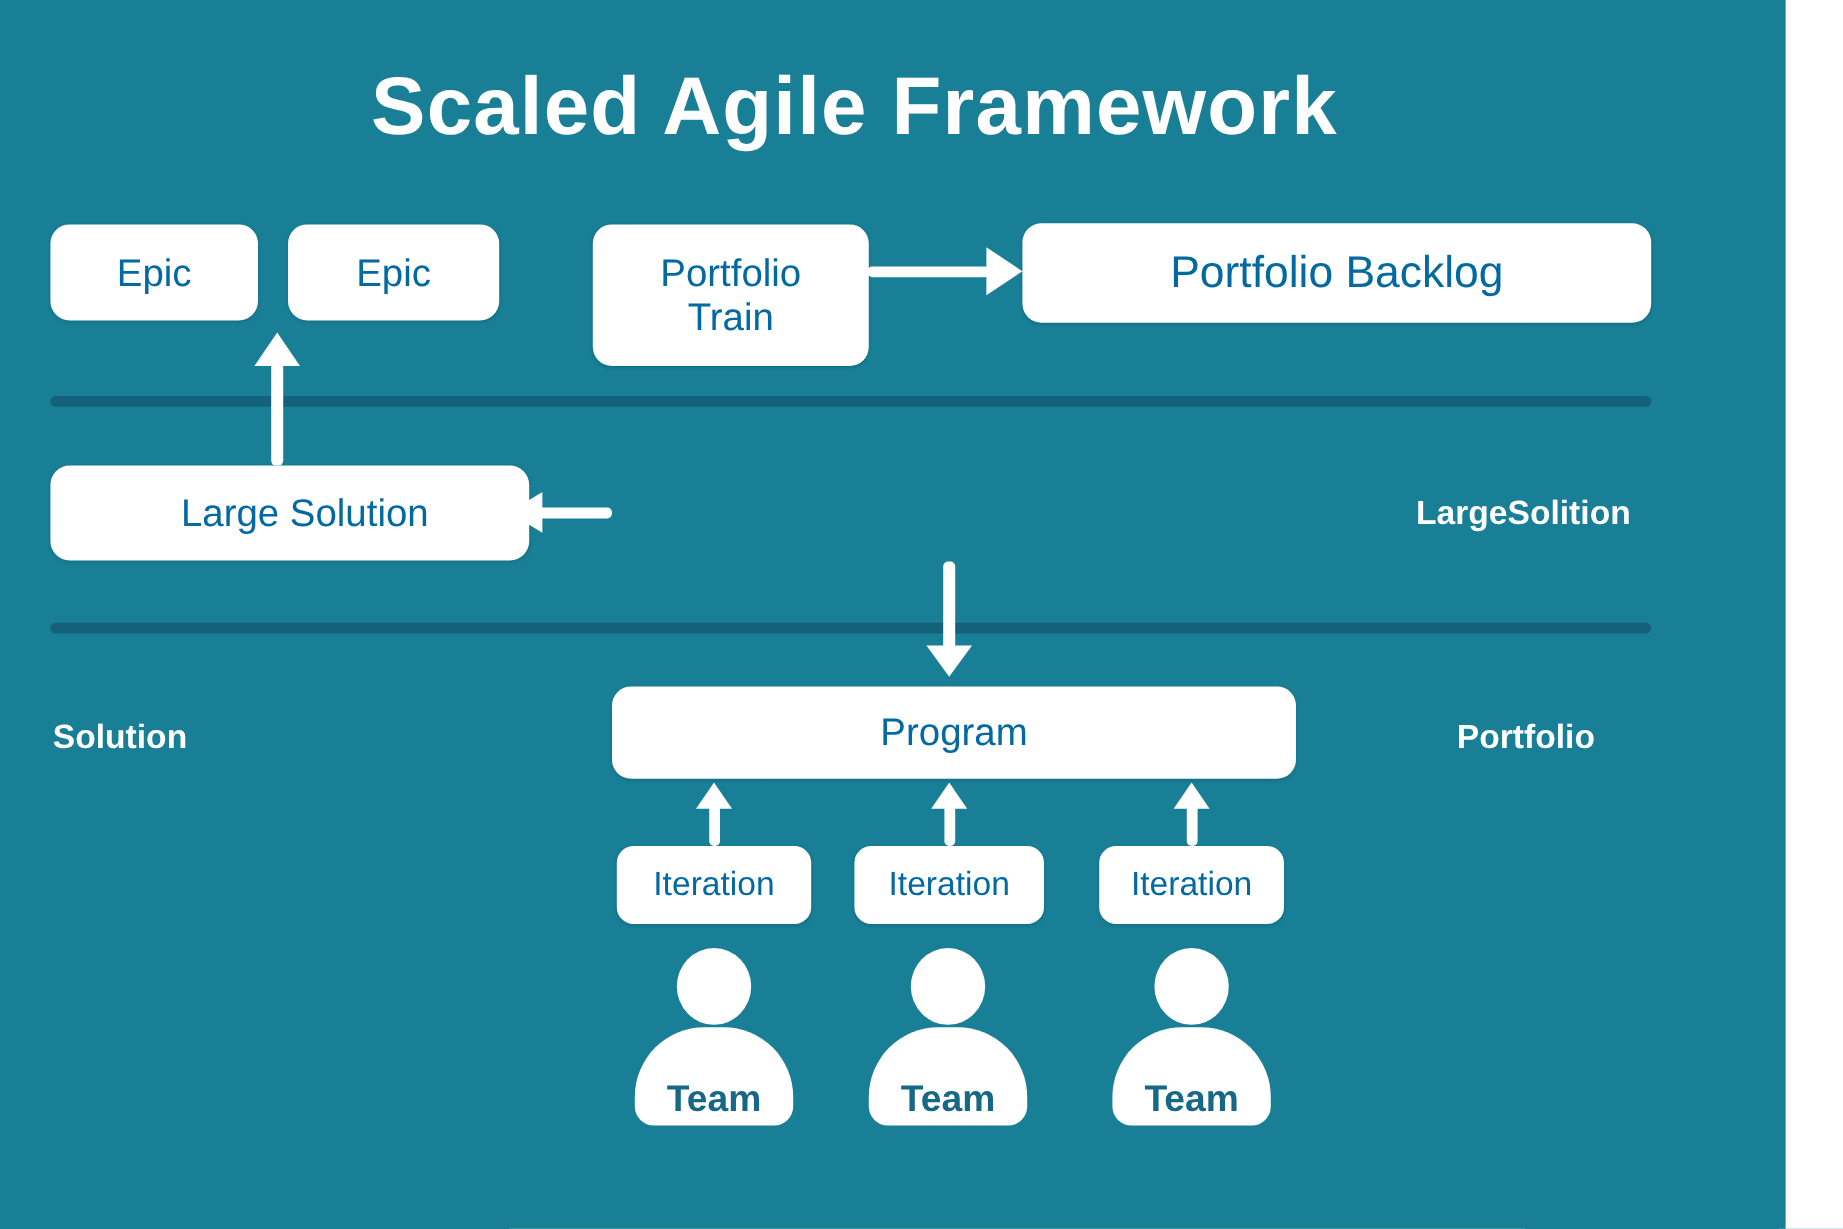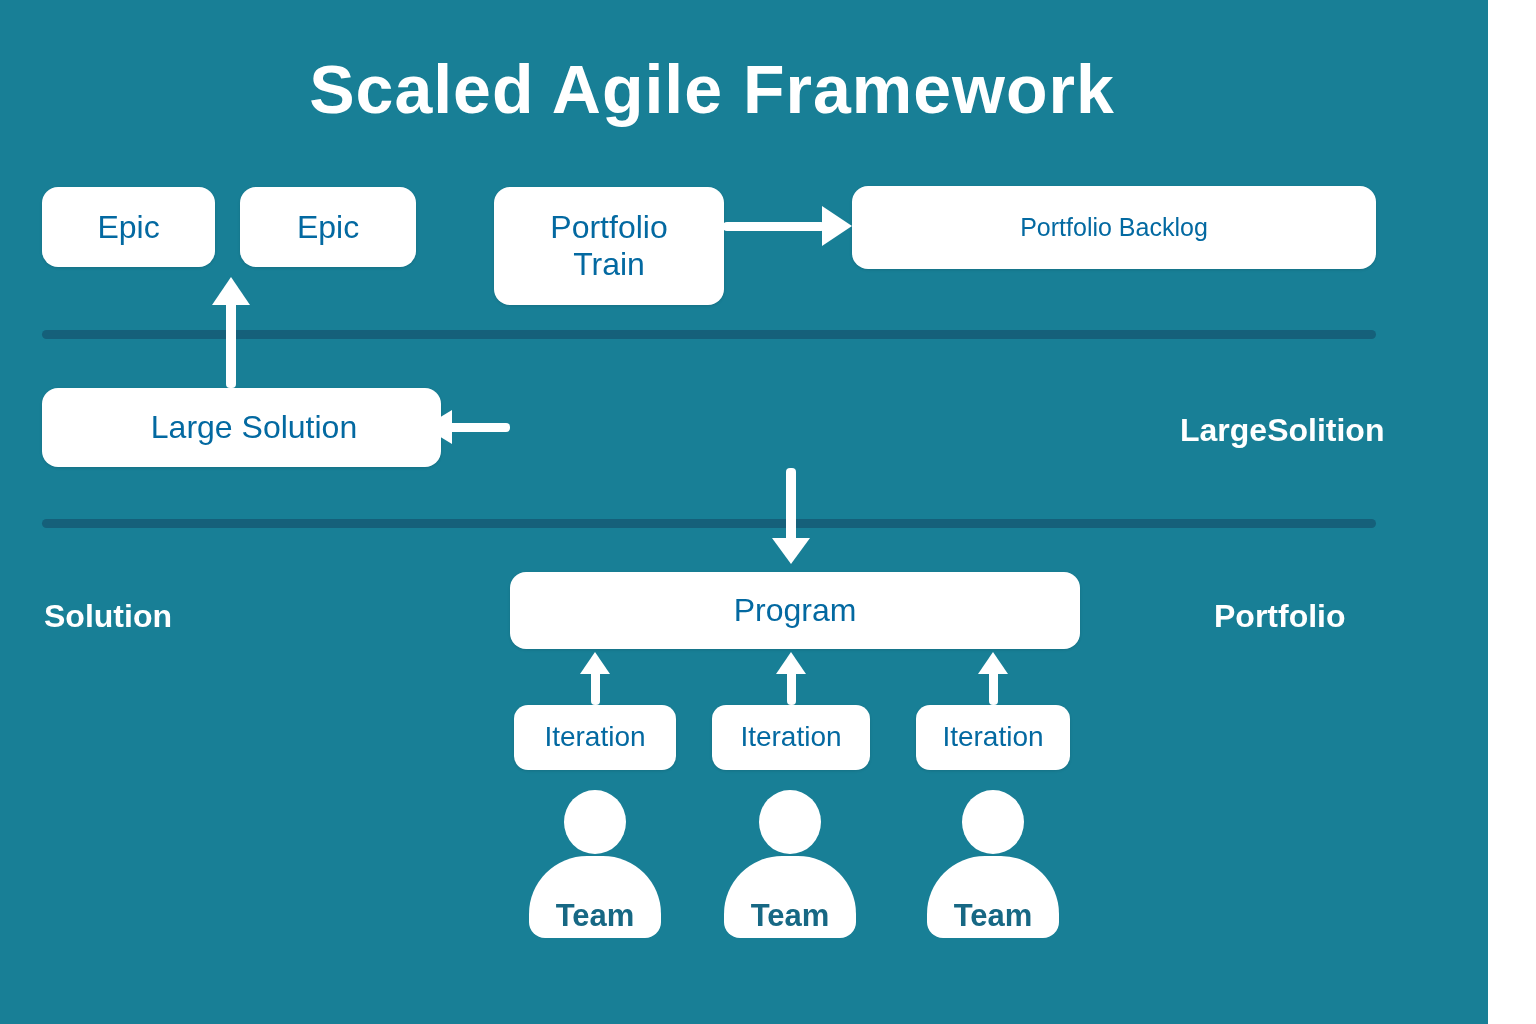--- a/index.html
+++ b/index.html
@@ -36,21 +36,21 @@
     font-weight: 400;
     font-size: 32px;
     text-align: center;
     line-height: 1.15;
     box-shadow: 0 1px 3px rgba(0,0,0,0.12);
   }
 
   #epic1    { left: 42px;  top: 187px; width: 173px; height: 80px; }
   #epic2    { left: 240px; top: 187px; width: 176px; height: 80px; }
   #ptrain   { left: 494px; top: 187px; width: 230px; height: 118px; padding: 0 20px; box-sizing: border-box; }
-  #pbacklog { left: 852px; top: 186px; width: 524px; height: 83px; font-size: 25px; }
+  #pbacklog { left: 852px; top: 186px; width: 524px; height: 83px; font-size: 37px; }
   #lsol     { left: 42px;  top: 388px; width: 374px; height: 79px; padding-left: 25px; }
   #strain   { left: 510px; top: 388px; width: 570px; height: 80px; }
   #program  { left: 510px; top: 572px; width: 570px; height: 77px; }
 
   .iteration { height: 65px; font-size: 28px; border-radius: 14px; }
   #it1 { left: 514px; top: 705px; width: 162px; }
   #it2 { left: 712px; top: 705px; width: 158px; }
   #it3 { left: 916px; top: 705px; width: 154px; }
 
   .divider {
@@ -61,21 +61,21 @@
     background: #15607A;
     border-radius: 5px;
   }
   #div1 { top: 330px; }
   #div2 { top: 519px; }
 
   .side-label {
     position: absolute;
     color: #FFFFFF;
     font-weight: 700;
-    font-size: 32px;
+    font-size: 28px;
     white-space: nowrap;
   }
   #label-largesol        { left: 1180px; top: 412px; }
   #label-essential-left  { left: 44px;   top: 598px; }
   #label-essential-right { left: 1214px; top: 598px; }
 
   .shaft { position: absolute; background: #FFFFFF; border-radius: 4px; }
   .ah    { position: absolute; width: 0; height: 0; }
 
   

